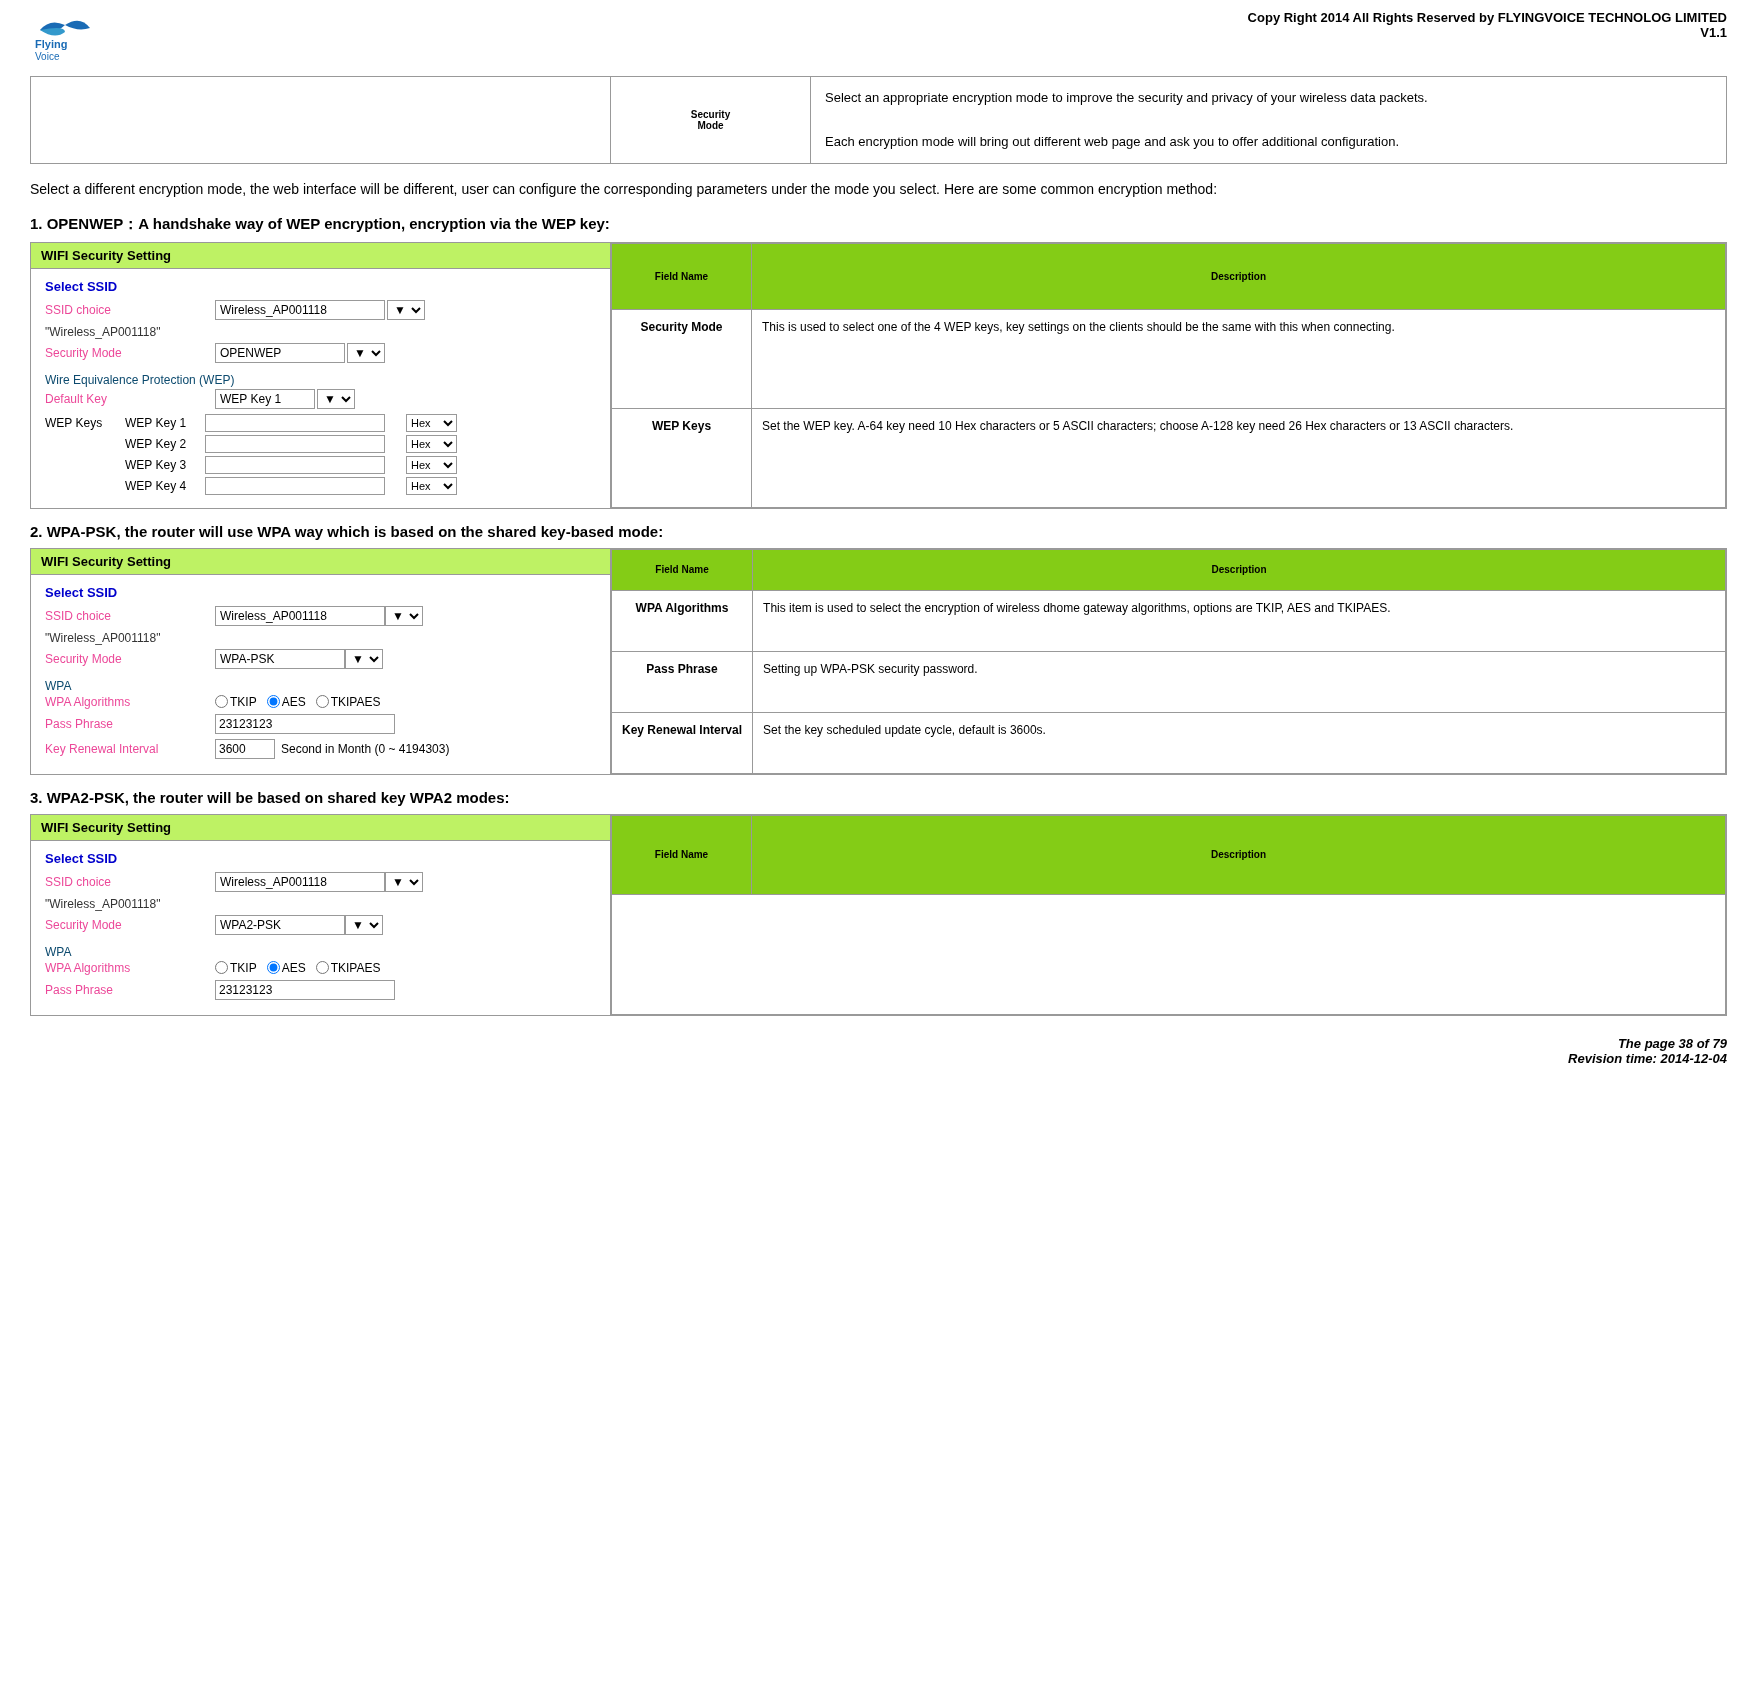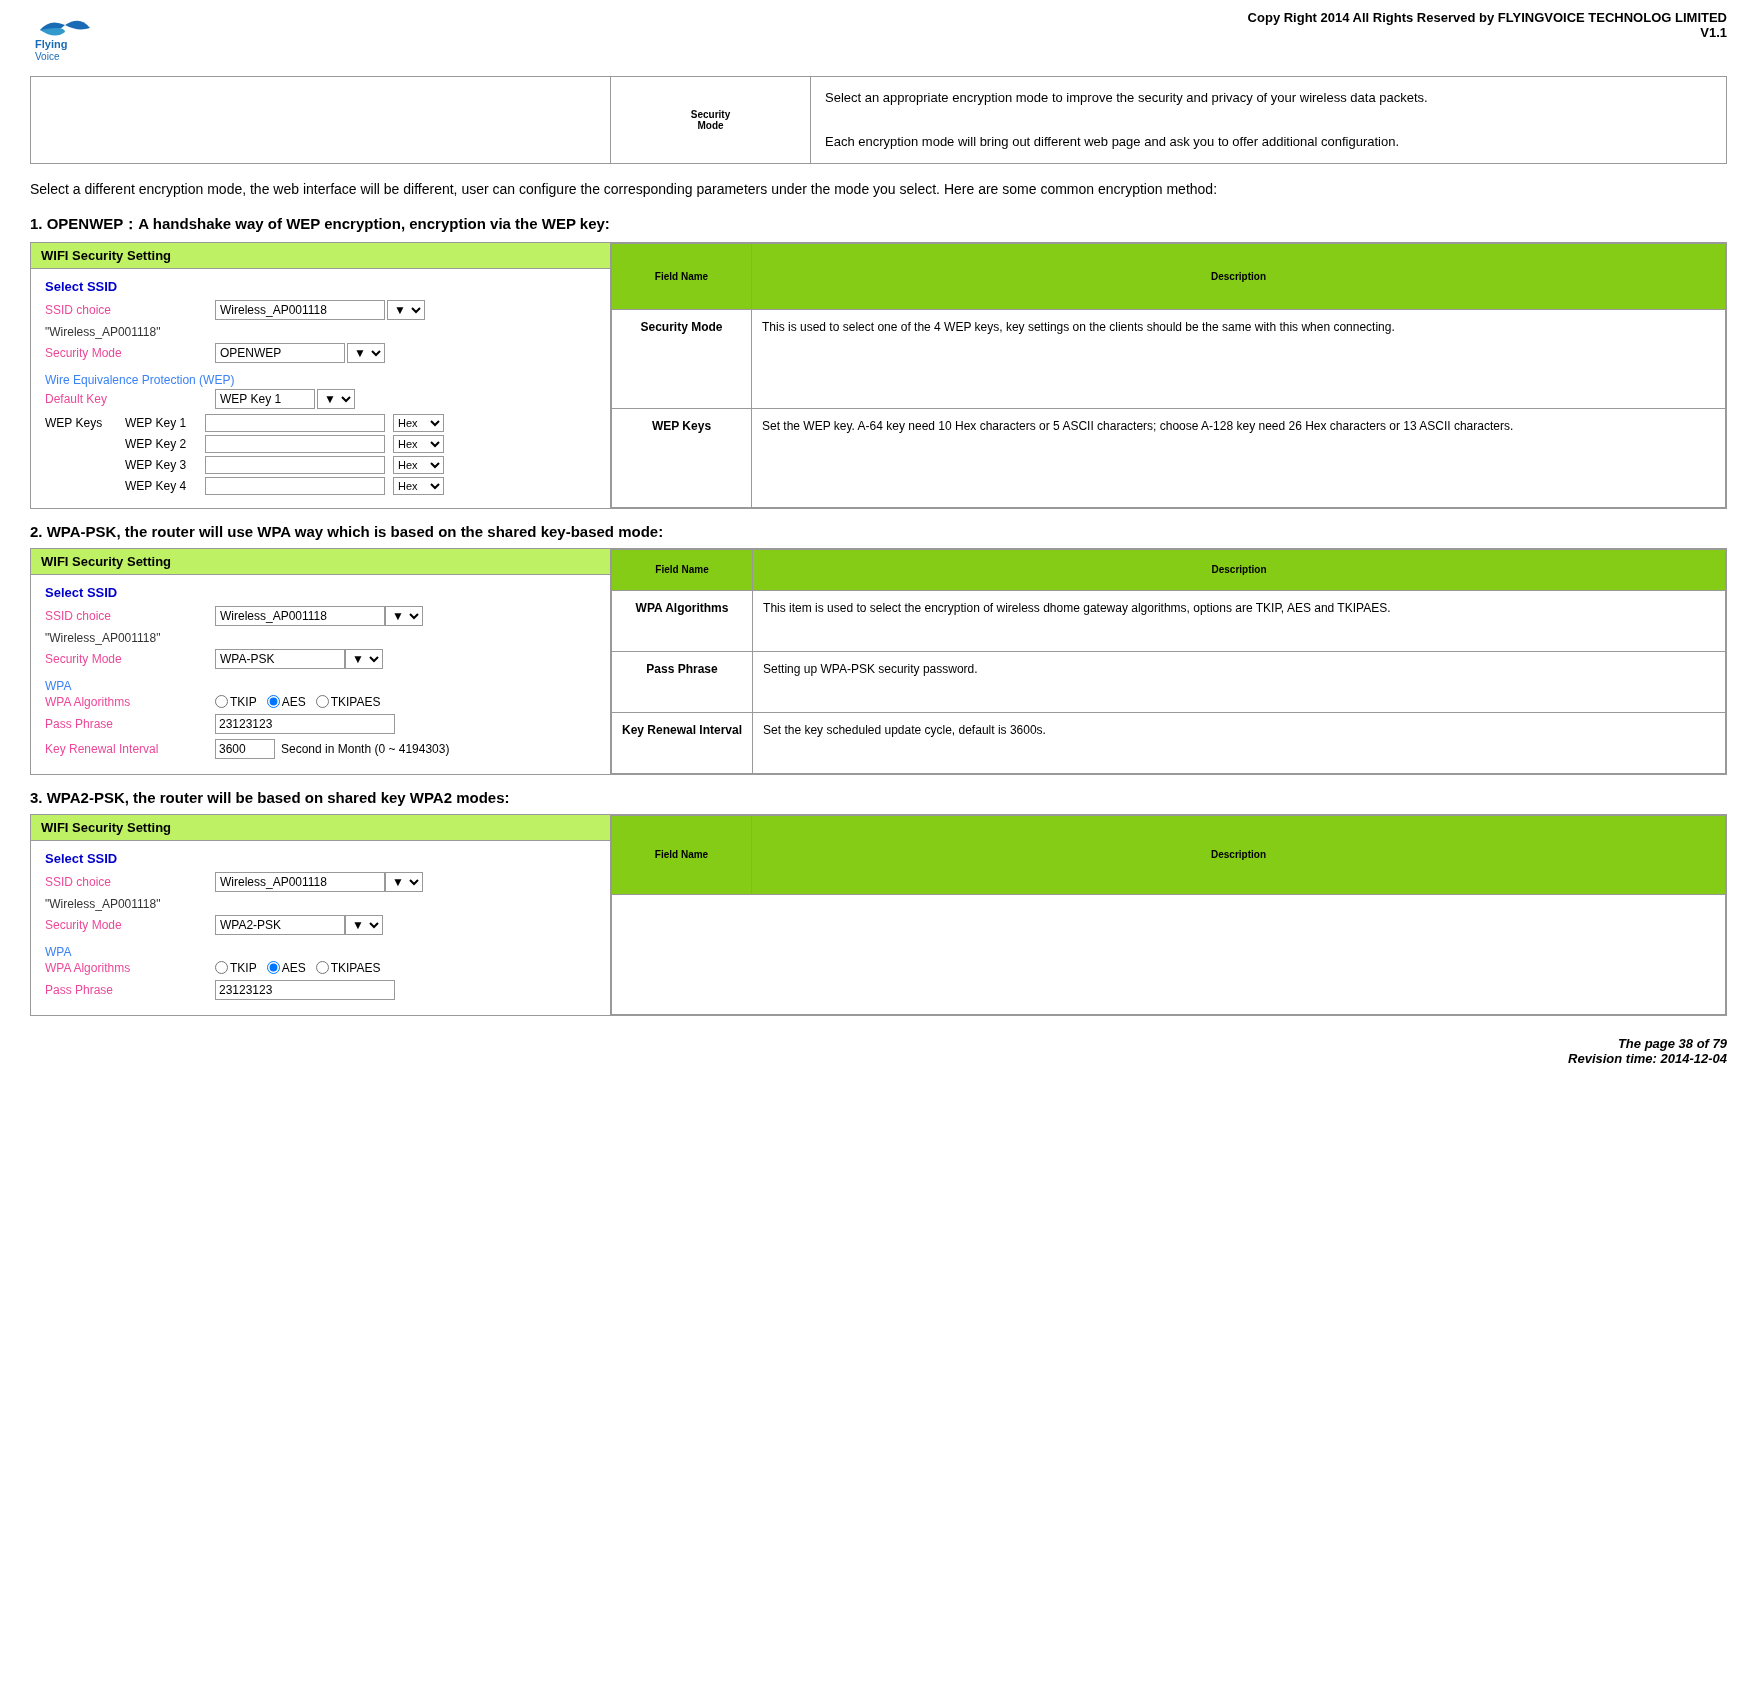--- a/index.html
+++ b/index.html
@@ -109,41 +109,41 @@
     }
     .wifi-form-select {
       border: 1px solid #999;
       font-size: 12px;
       height: 20px;
       background: #fff;
       padding: 0 2px;
     }
     .wifi-section-label {
       font-size: 12px;
-      color: #3b82f6;
+      color: #0c4a6e;
       margin: 6px 0 2px 0;
     }
     .wep-key-row {
       display: flex;
       align-items: center;
       margin-bottom: 3px;
       font-size: 12px;
     }
     .wep-key-label {
       width: 80px;
       font-size: 12px;
     }
     .wep-key-input {
       border: 1px solid #999;
       width: 180px;
       height: 18px;
       font-size: 12px;
     }
     .wep-hex-select {
-      margin-left: 8px;
+      margin-left: 21px;
       border: 1px solid #999;
       font-size: 11px;
       height: 18px;
       background: #fff;
     }
     
     .desc-table {
       flex: 1;
       border-collapse: collapse;
     }

